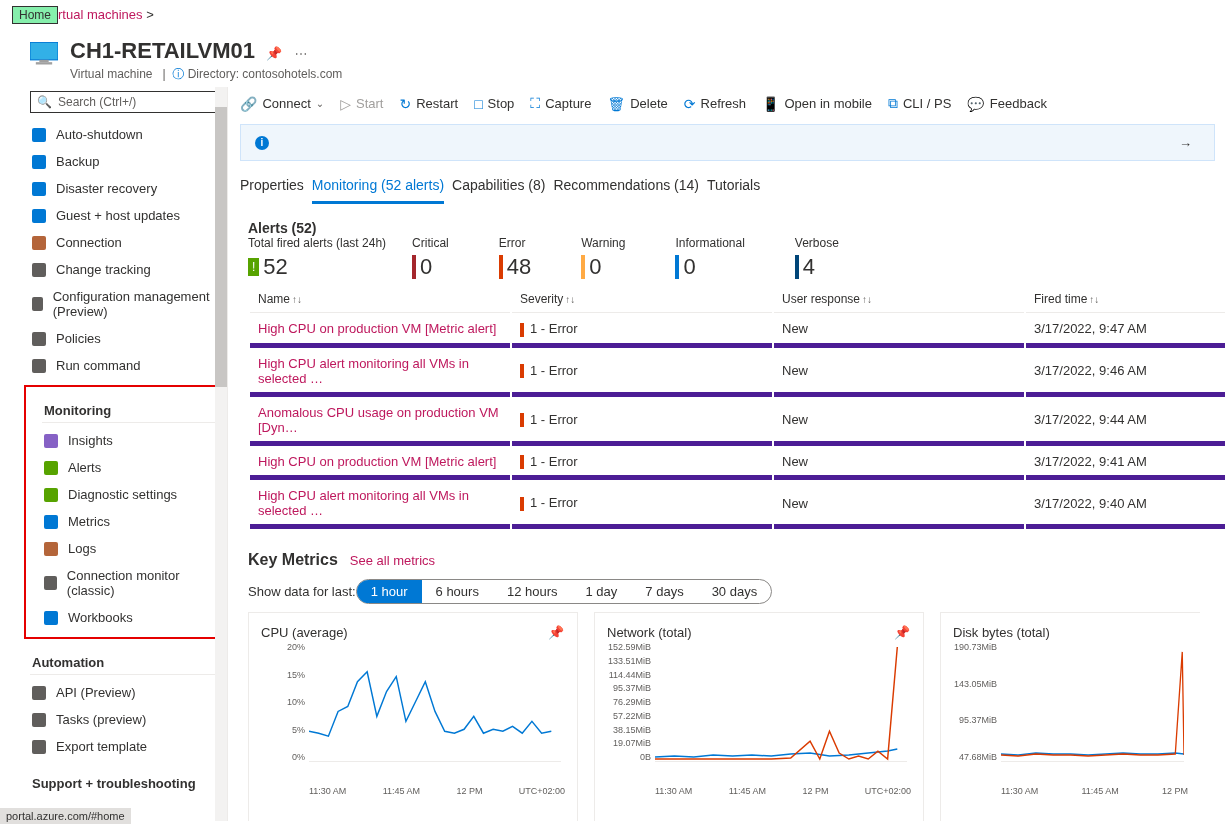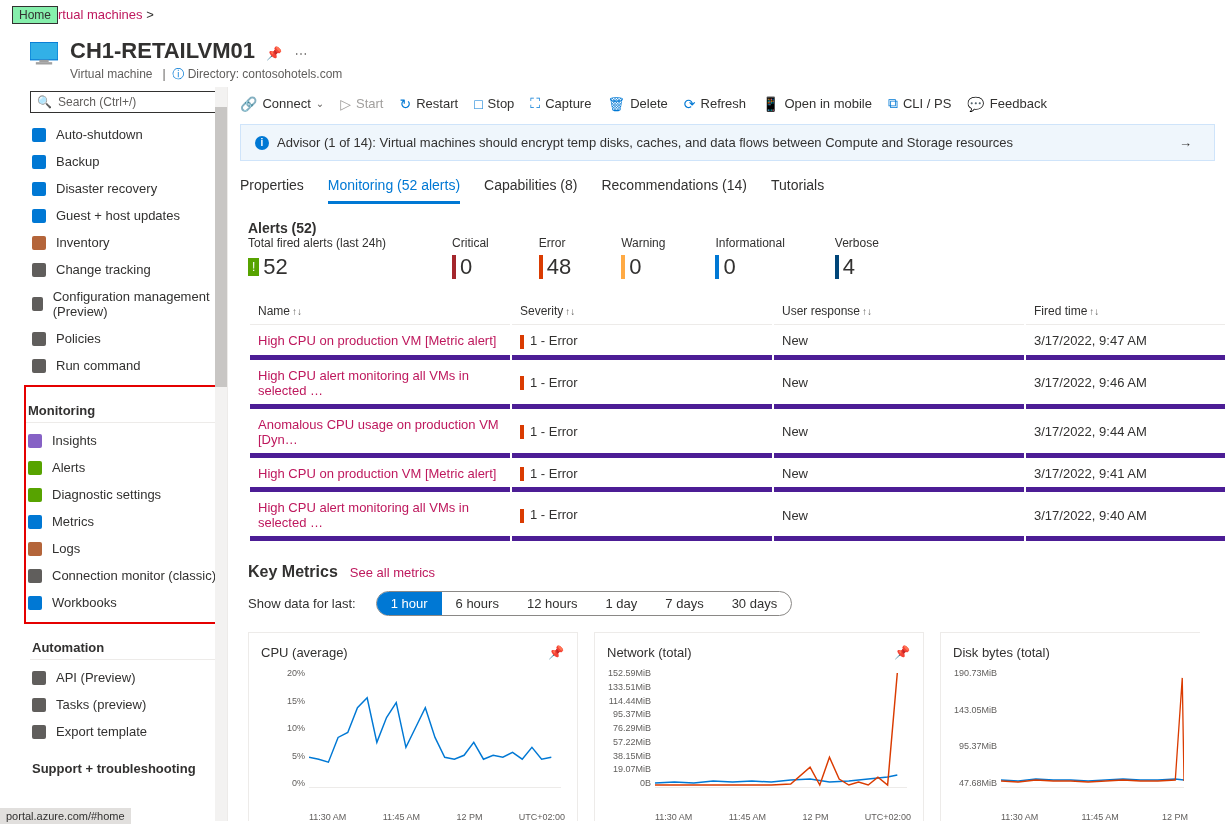--- a/index.html
+++ b/index.html
@@ -17,65 +17,65 @@
 
 .main { display: flex; height: calc(824px - 90px); }
 
 .sidebar { width: 228px; border-right: 1px solid #edebe9; padding: 4px 8px 0 30px; overflow-y: auto; position: relative; }
 .search-box { display: flex; align-items: center; border: 1px solid #323130; padding: 3px 6px; margin-bottom: 8px; width: 188px; font-size: 12px; color: #605e5c; }
 .collapse-arrow { position: absolute; right: 4px; top: 8px; color: #605e5c; cursor: pointer; font-size: 11px; }
 
 .nav-item { display: flex; align-items: center; gap: 10px; padding: 6px 2px; font-size: 13px; cursor: pointer; }
 .nav-icon { width: 14px; height: 14px; display: inline-block; }
 .section-header { font-size: 13px; font-weight: 600; padding: 10px 2px 4px; border-bottom: 1px solid #edebe9; margin-bottom: 4px; margin-top: 6px; }
-.highlight-box { border: 2px solid #e50000; margin: 6px -6px 6px -6px; padding: 0 4px 6px 0; }
+.highlight-box { border: 2px solid #e50000; margin: 6px -6px 6px -6px; padding: 0 4px 6px 16px; }
 
 .scrollbar { position: absolute; right: 0; top: 0; width: 12px; height: 100%; background: #f3f2f1; }
 .scroll-thumb { position: absolute; right: 0; top: 20px; width: 12px; height: 280px; background: #c8c6c4; }
 
 .content { flex: 1; padding: 0 0 0 12px; overflow: hidden; }
 
 .toolbar { display: flex; align-items: center; gap: 16px; padding: 8px 0; flex-wrap: wrap; }
 .tool-btn { display: flex; align-items: center; gap: 5px; font-size: 13px; color: #323130; cursor: pointer; }
 .tool-btn .ic { color: #0078d4; font-size: 14px; }
 
 .advisor { background: #eff6fc; border: 1px solid #cfe4fa; padding: 10px 14px; margin: 4px 12px 12px 0; font-size: 13px; display: flex; align-items: center; gap: 8px; }
 .info-ic { width: 14px; height: 14px; border-radius: 50%; background: #0078d4; color: #fff; display: inline-flex; align-items: center; justify-content: center; font-size: 10px; font-weight: bold; }
 
-.tabs { display: flex; gap: 24px; border-bottom: none; padding-bottom: 4px; margin-bottom: 12px; }
+.tabs { display: flex; gap: 8px; border-bottom: none; padding-bottom: 4px; margin-bottom: 12px; }
 .tab { font-size: 14px; padding: 4px 0 8px; cursor: pointer; }
 .tab.active { border-bottom: 3px solid #0078d4; color: #0078d4; font-weight: 400; }
 
 .alerts-section { padding-left: 8px; }
 .section-title { font-size: 14px; font-weight: 600; margin-bottom: 0; }
 
-.alert-stats { display: flex; gap: 66px; margin-bottom: 16px; }
+.alert-stats { display: flex; gap: 26px; margin-bottom: 4px; }
 .stat-block { }
 .stat-label { font-size: 12px; color: #323130; margin-bottom: 4px; }
 .stat-value { font-size: 22px; font-weight: 400; display: flex; align-items: center; gap: 4px; }
 .stat-bar { width: 4px; height: 24px; display: inline-block; }
 
 .alert-table { width: 100%; margin-bottom: 20px; }
 .alert-table th { text-align: left; font-size: 12px; font-weight: 400; padding: 6px 8px; border-bottom: 1px solid #edebe9; }
 .alert-table td { padding: 6px 8px; font-size: 13px; border-bottom: 5px solid #4c1d95; }
 .sev-bar { width: 4px; height: 14px; background: #da3b01; display: inline-block; margin-right: 6px; vertical-align: middle; }
 .sort-arrows { font-size: 10px; color: #605e5c; margin-left: 2px; }
 
 .key-metrics-header { display: flex; align-items: center; gap: 12px; margin: 20px 0 10px; }
 .key-metrics-title { font-size: 16px; font-weight: 600; }
 
-.time-selector { display: flex; align-items: center; gap: 20px; margin-bottom: 16px; }
+.time-selector { display: flex; align-items: center; margin-bottom: 8px; }
 .pill-group { display: inline-flex; border: 1px solid #8a8886; border-radius: 16px; overflow: hidden; }
 .pill { padding: 4px 14px; font-size: 13px; cursor: pointer; }
 .pill.active { background: #0078d4; color: #fff; }
 
 .charts-row { display: flex; gap: 16px; }
 .chart-card { border: 1px solid #edebe9; padding: 12px; width: 330px; position: relative; height: 235px; }
 .chart-card.last { width: 260px; border-right: none; }
-.chart-title { font-size: 13px; margin-bottom: 8px; display: flex; justify-content: space-between; }
+.chart-title { font-size: 13px; margin-bottom: 2px; display: flex; justify-content: space-between; }
 .chart-area { height: 140px; position: relative; font-size: 9px; color: #605e5c; }
 .y-labels { position: absolute; left: 0; top: 0; height: 120px; display: flex; flex-direction: column; justify-content: space-between; text-align: right; width: 44px; font-size: 9px; }
 .x-labels { position: absolute; bottom: -14px; left: 48px; right: 0; display: flex; justify-content: space-between; font-size: 9px; }
 .plot { position: absolute; left: 48px; right: 4px; top: 0; height: 120px; border-bottom: 1px solid #edebe9; }
 
 .status-bar { position: absolute; bottom: 0; left: 0; background: #e1dfdd; font-size: 11px; padding: 2px 6px; color: #323130; }
 
 svg.line { width: 100%; height: 100%; }
 </style>
 </head>
@@ -125,21 +125,21 @@
         <div class="nav-item">
           <span class="nav-icon" style="background:#0078d4;border-radius:2px"></span>
           <span>Disaster recovery</span>
         </div>
         <div class="nav-item">
           <span class="nav-icon" style="background:#0078d4;border-radius:2px"></span>
           <span>Guest + host updates</span>
         </div>
         <div class="nav-item">
           <span class="nav-icon" style="background:#b4653a;border-radius:2px"></span>
-          <span>Inventory</span>
+          <span>Connection</span>
         </div>
         <div class="nav-item">
           <span class="nav-icon" style="background:#605e5c;border-radius:2px"></span>
           <span>Change tracking</span>
         </div>
         <div class="nav-item">
           <span class="nav-icon" style="background:#605e5c;border-radius:2px"></span>
           <span>Configuration management (Preview)</span>
         </div>
         <div class="nav-item">
@@ -250,21 +250,20 @@
           <span>CLI / PS</span>
         </span>
       <span class="tool-btn">
           <span class="ic">💬</span>
           <span>Feedback</span>
         </span>
     </div>
 
     <div class="advisor">
       <span class="info-ic">i</span>
-      <span>Advisor (1 of 14): Virtual machines should encrypt temp disks, caches, and data flows between Compute and Storage resources</span>
       <span style="margin-left:auto;margin-right:8px">→</span>
     </div>
 
     <div class="tabs">
       <div class="tab">Properties</div>
       <div class="tab active">Monitoring (52 alerts)</div>
       <div class="tab">Capabilities (8)</div>
       <div class="tab">Recommendations (14)</div>
       <div class="tab">Tutorials</div>
     </div>

